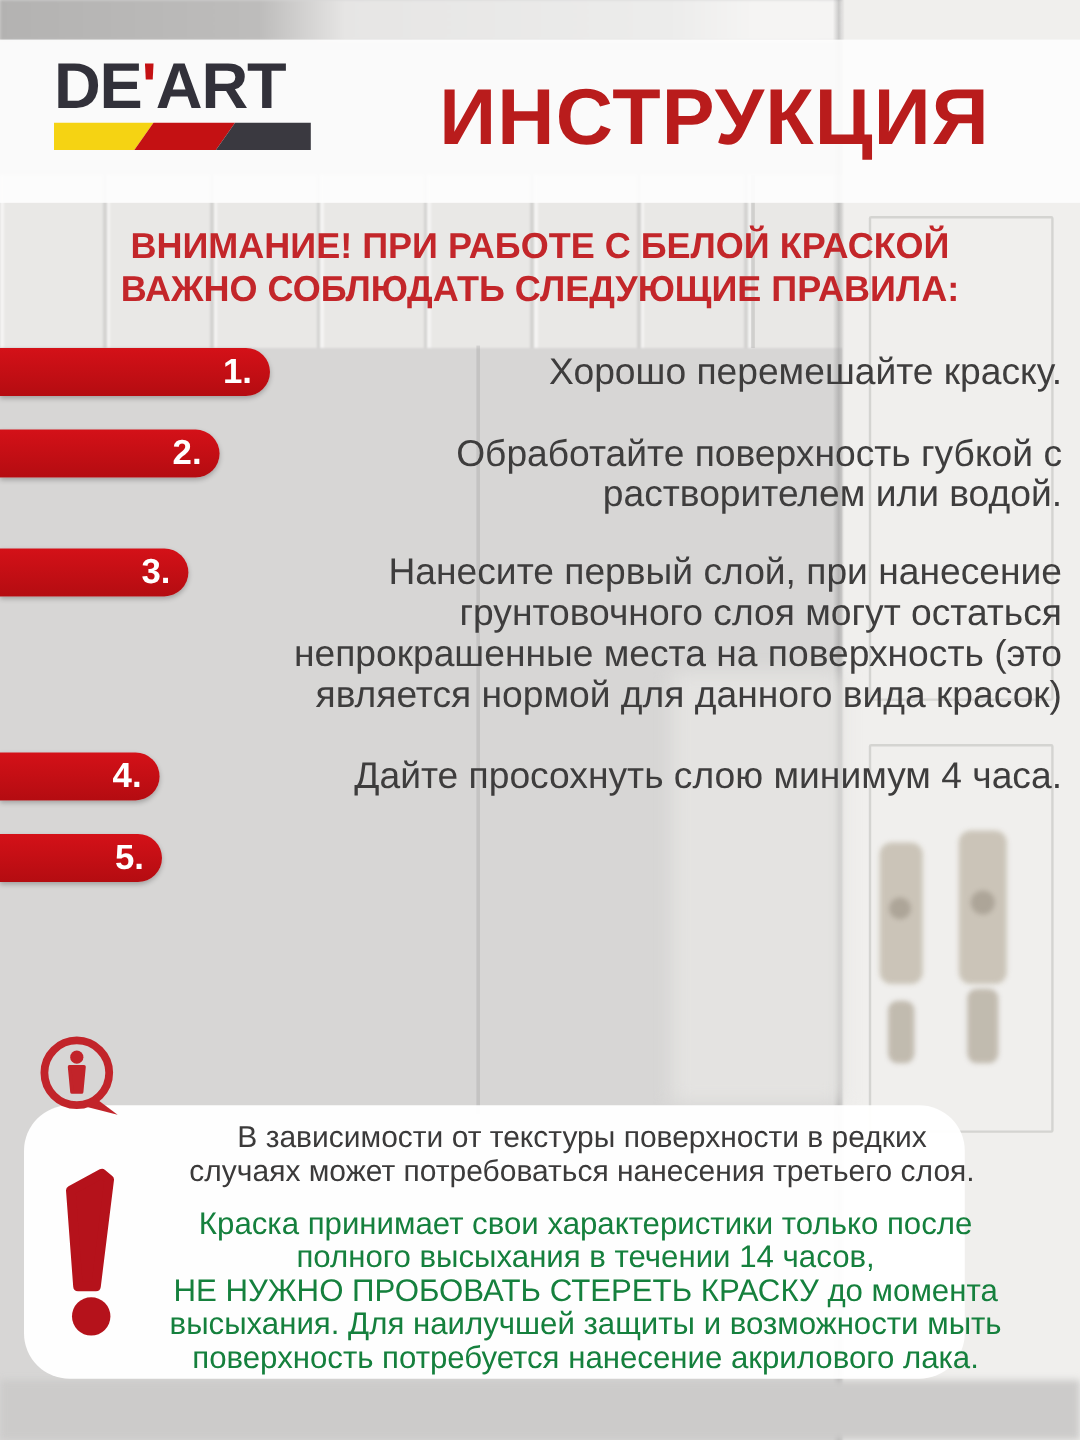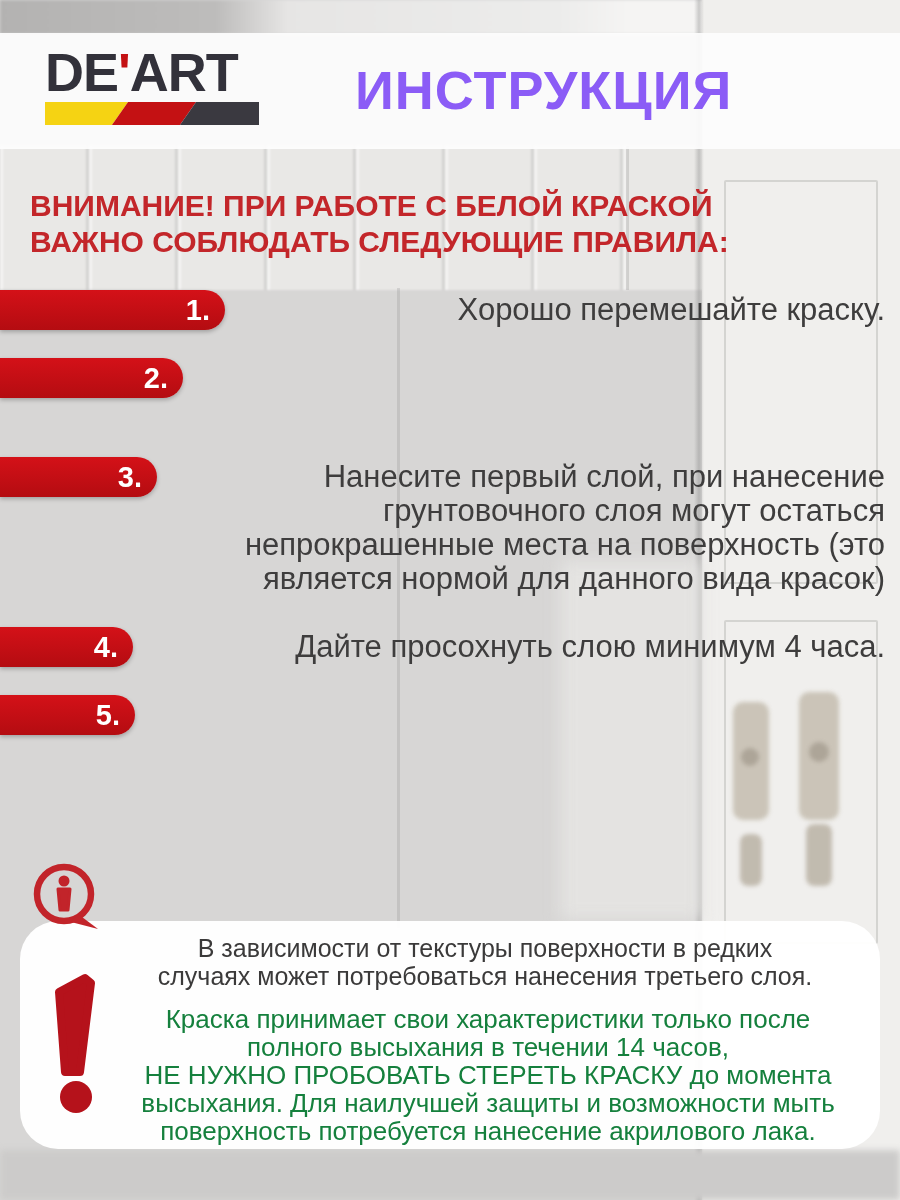--- a/index.html
+++ b/index.html
@@ -32,51 +32,51 @@
   .h-plate1{left:733px;top:702px;width:36px;height:118px;}
   .h-plate2{left:799px;top:692px;width:40px;height:128px;}
   .h-knob{background:#aaa295;border-radius:50%;}
   .h-knob1{left:741px;top:748px;width:18px;height:18px;}
   .h-knob2{left:809px;top:742px;width:20px;height:20px;}
   .h-low{background:#bdb6a9;border-radius:8px;}
   .h-low1{left:740px;top:834px;width:22px;height:52px;}
   .h-low2{left:806px;top:824px;width:26px;height:62px;}
 
   
-  .top-band{position:absolute;left:0;top:33px;width:900px;height:116px;
+  .top-band{position:absolute;left:0;top:33px;width:900px;height:136px;
     background:rgba(253,253,253,.93);}
   .logo{position:absolute;left:45px;top:12px;width:220px;}
   .logo-text{font-size:54px;font-weight:800;letter-spacing:-1px;color:#32313a;line-height:1;}
   .logo-text .apos{color:#c41113;}
   .stripe{margin-top:3px;width:214px;height:23px;overflow:hidden;position:relative;}
   .stripe-inner{position:absolute;left:-14px;top:0;display:flex;height:23px;width:244px;
     transform:skewX(-35deg);}
   .seg-yellow{width:94px;background:#f5d313;}
   .seg-red{width:72px;background:#c41113;}
   .seg-dark{width:92px;background:#3a3940;}
-  .title{position:absolute;left:355px;top:26px;width:470px;text-align:left;
-    font-size:54px;font-weight:800;letter-spacing:1px;color:#8b5cf6;}
+  .title{position:absolute;left:355px;top:26px;width:470px;text-align:right;
+    font-size:66px;font-weight:800;letter-spacing:1px;color:#b91c1c;}
 
   
-  .warning{position:absolute;left:30px;top:188px;width:840px;text-align:left;
+  .warning{position:absolute;left:30px;top:188px;width:840px;text-align:center;
     font-size:30px;font-weight:800;line-height:36px;color:#c3262a;
     white-space:pre-line;letter-spacing:0;}
 
   
   .step{position:absolute;left:0;width:900px;}
   .pill{position:absolute;left:0;top:0;height:40px;border-radius:0 21px 21px 0;
     background:linear-gradient(180deg,#d41118,#b40c11);
     box-shadow:0 2px 4px rgba(0,0,0,.25);
     display:flex;align-items:center;justify-content:flex-end;}
   .pill-num{color:#ffffff;font-size:29px;font-weight:800;padding-right:15px;line-height:1;}
   .step-text{margin:3px 15px 0 85px;text-align:right;white-space:pre-line;
     font-size:31px;line-height:34px;color:#3e3d3d;}
 
   
-  .note-card{position:absolute;left:20px;top:921px;width:860px;height:228px;
+  .note-card{position:absolute;left:20px;top:921px;width:784px;height:228px;
     background:rgba(255,255,255,.96);border-radius:38px;}
   .note1{position:absolute;left:95px;top:13px;width:740px;text-align:center;
     font-size:25px;line-height:28px;color:#3b3a3a;white-space:pre-line;}
   .note2{position:absolute;left:88px;top:84px;width:760px;text-align:center;
     font-size:26px;line-height:28px;color:#15803d;white-space:pre-line;}
   .info-icon{position:absolute;left:26px;top:858px;width:86px;height:86px;}
   .excl-icon{position:absolute;left:45px;top:962px;width:64px;height:158px;}
 </style>
 </head>
 <body>
@@ -125,20 +125,22 @@
     <div class="pill" style="width:225px;">
       <span class="pill-num">1.</span>
     </div>
     <div class="step-text">Хорошо перемешайте краску.</div>
   </div>
 
   <div class="step" style="top:358px;">
     <div class="pill" style="width:183px;">
       <span class="pill-num">2.</span>
     </div>
+    <div class="step-text">Обработайте поверхность губкой с
+растворителем или водой.</div>
   </div>
 
   <div class="step" style="top:457px;">
     <div class="pill" style="width:157px;">
       <span class="pill-num">3.</span>
     </div>
     <div class="step-text">Нанесите первый слой, при нанесение
 грунтовочного слоя могут остаться
 непрокрашенные места на поверхность (это
 является нормой для данного вида красок)</div>

